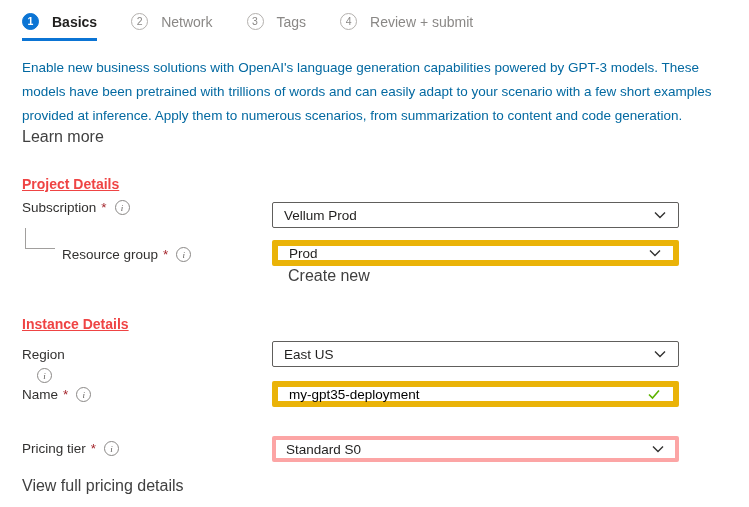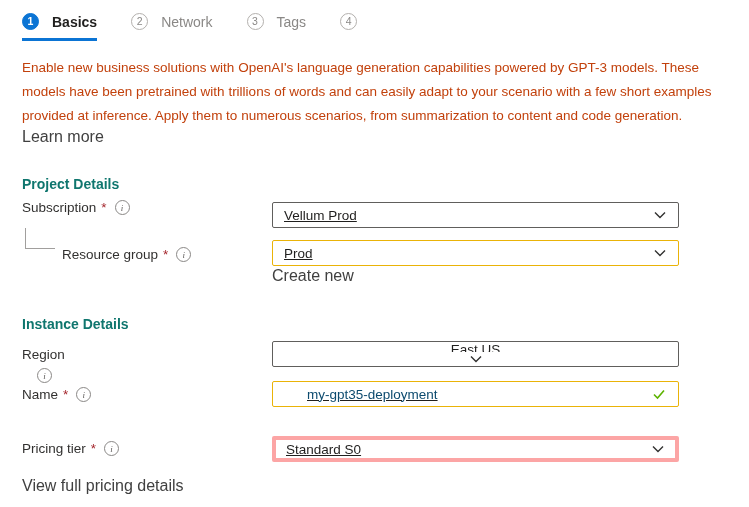--- a/index.html
+++ b/index.html
@@ -72,40 +72,41 @@
   }
 
   
   .description {
     position: absolute;
     left: 22px;
     top: 56px;
     width: 716px;
     font-size: 13.5px;
     line-height: 24px;
-    color: #c2410c;
+    color: #0369a1;
   }
   .link {
     position: absolute;
     color: #404040;
     font-size: 16px;
     cursor: pointer;
     white-space: nowrap;
   }
   #learn-more { left: 22px; top: 128px; }
-  #create-new { left: 272px; top: 267px; text-align: right; }
+  #create-new { left: 288px; top: 267px; text-align: right; }
   #view-pricing { left: 22px; top: 477px; }
 
   
   .section-title {
     position: absolute;
     left: 22px;
     font-size: 14px;
     font-weight: bold;
-    color: #0f766e;
+    color: #ef4444;
+    text-decoration: underline;
   }
   #project-details-title { top: 176px; }
   #instance-details-title { top: 316px; text-align: center; }
 
   
   .field-label {
     position: absolute;
     display: flex;
     align-items: center;
     gap: 6px;
@@ -153,42 +154,40 @@
     height: 26px;
     background: #ffffff;
     border: 1px solid #605e5c;
     border-radius: 2px;
     display: flex;
     align-items: center;
     padding: 0 11px;
     font-size: 13.5px;
     color: #201f1e;
     cursor: pointer;
-    text-decoration: underline;
   }
   .control .value { flex: 1; overflow: hidden; white-space: nowrap; }
   .control svg { flex: none; }
-  .control.dirty { border: 1px solid #eab308; align-items: center; }
+  .control.dirty { border: 6px solid #eab308; align-items: center; }
   .control.focused { border: 4px solid #fca5a5; padding: 0 10px; }
   #subscription-dropdown { top: 202px; }
   #resource-group-dropdown { top: 240px; }
-  #region-dropdown { top: 341px; flex-direction: column; }
+  #region-dropdown { top: 341px; }
   #name-input-wrap { top: 381px; cursor: text; }
   #pricing-tier-dropdown { top: 436px; }
 
   .text-input {
     flex: 1;
     border: none;
     outline: none;
     font-family: "Liberation Sans", sans-serif;
     font-size: 13.5px;
-    color: #0c4a6e;
+    color: #000000;
     background: transparent;
     padding: 0;
-    margin-left: 23px;
   }
 </style>
 </head>
 <body>
 
 <div class="page">
 
   <div class="tabs">
     <div class="tab active">
       <span class="num">1</span>
@@ -197,20 +196,21 @@
     <div class="tab">
       <span class="num">2</span>
       <span class="lbl">Network</span>
     </div>
     <div class="tab">
       <span class="num">3</span>
       <span class="lbl">Tags</span>
     </div>
     <div class="tab">
       <span class="num">4</span>
+      <span class="lbl">Review + submit</span>
     </div>
   </div>
 
   <div class="description">Enable new business solutions with OpenAI's language generation capabilities powered by GPT-3 models. These models have been pretrained with trillions of words and can easily adapt to your scenario with a few short examples provided at inference. Apply them to numerous scenarios, from summarization to content and code generation.</div>
 
   <a class="link" id="learn-more">Learn more</a>
 
   <div class="section-title" id="project-details-title">Project Details</div>
 
   <div class="field-label" id="subscription-label">

